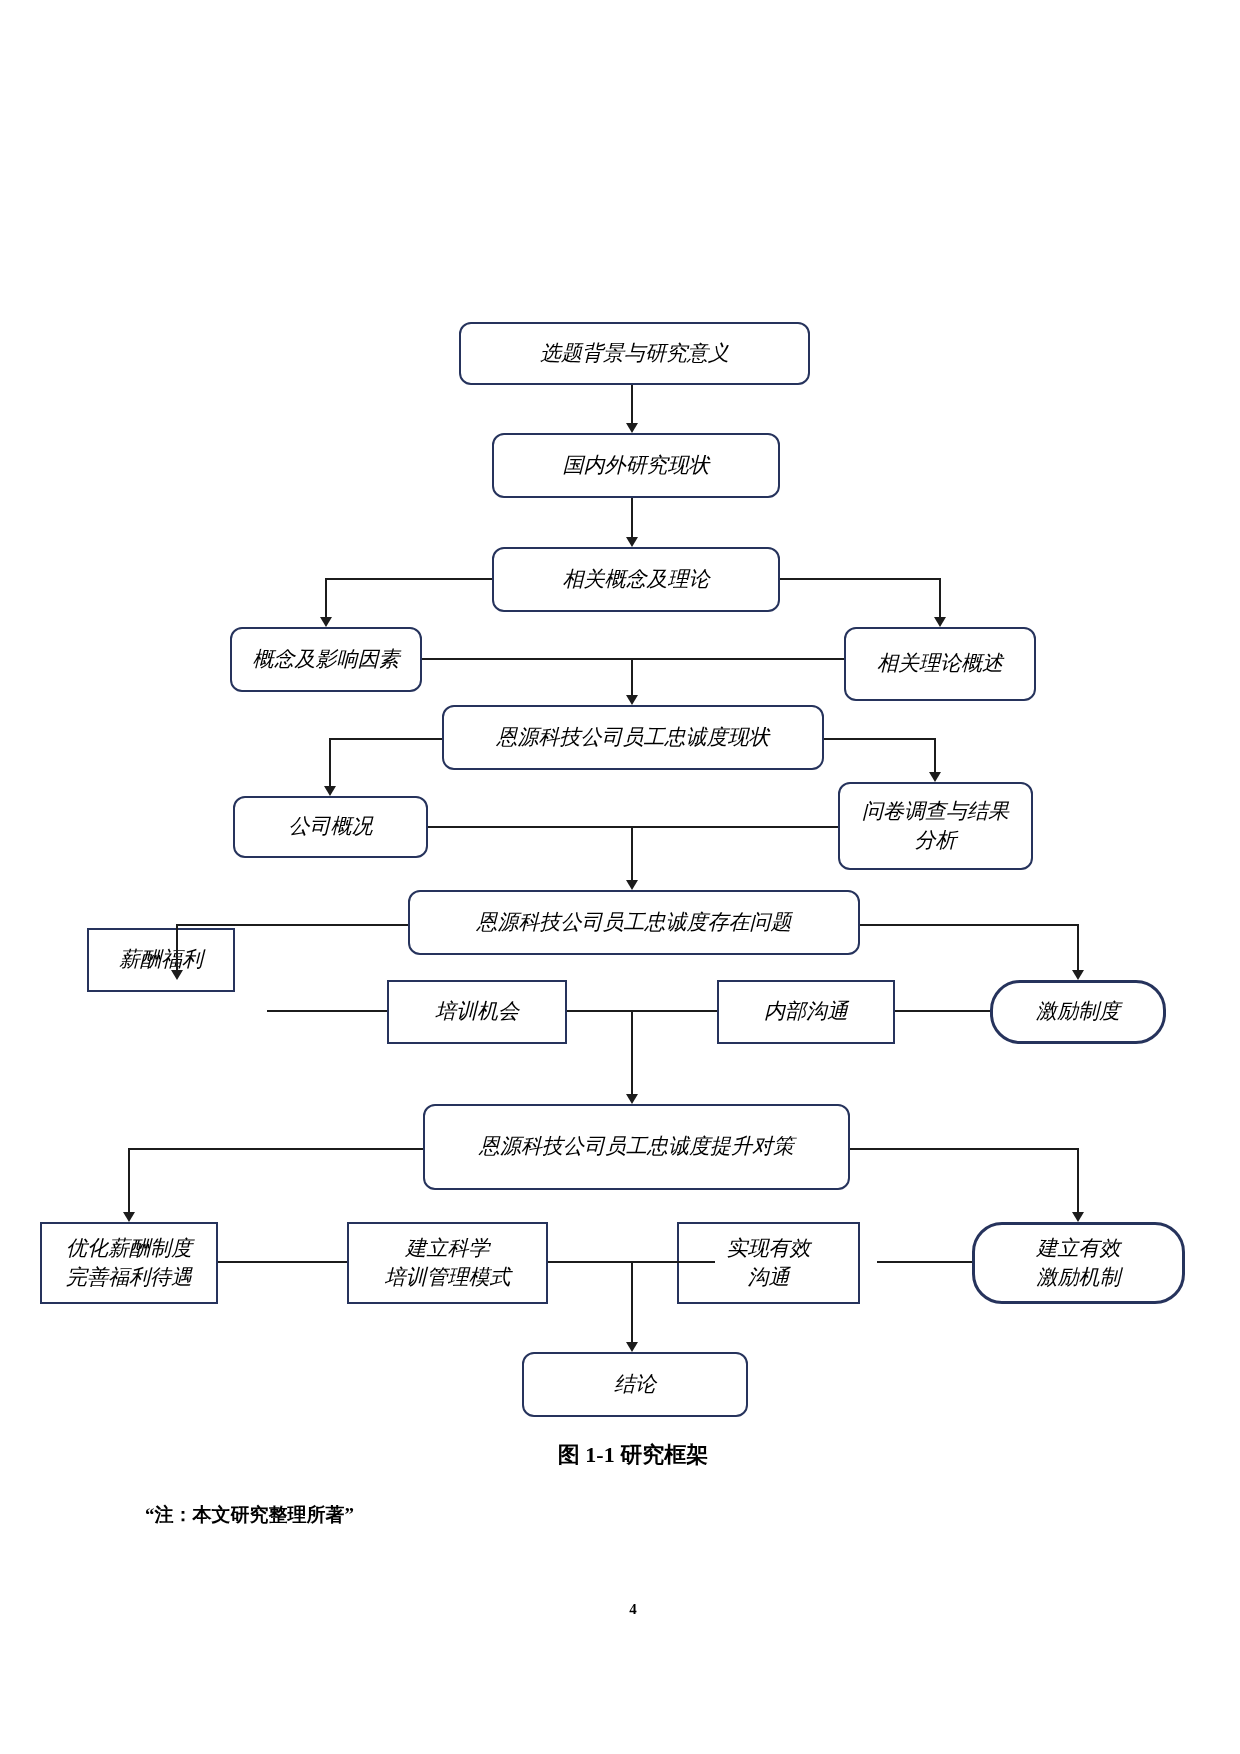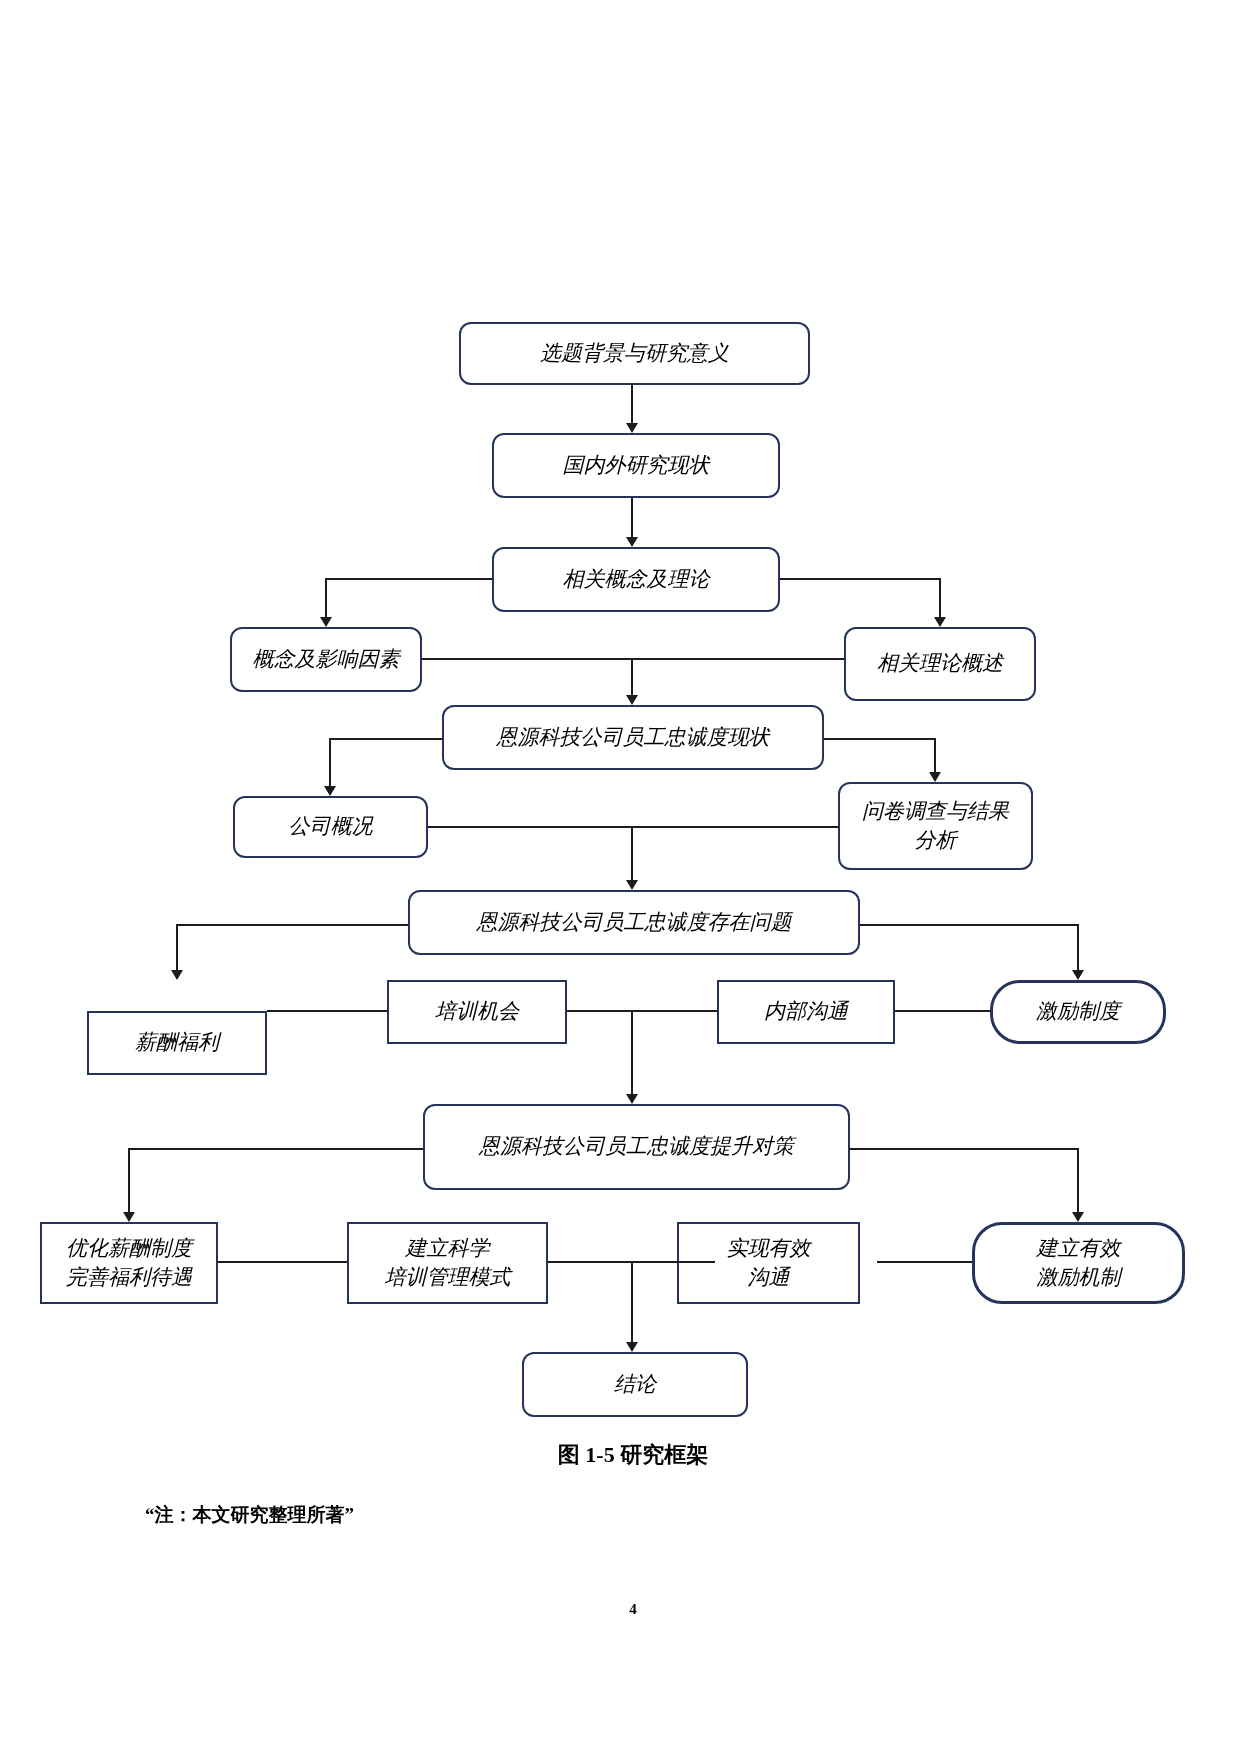--- a/index.html
+++ b/index.html
@@ -68,21 +68,21 @@
 
   <div class="node rounded" style="left:442px;top:705px;width:382px;height:65px">恩源科技公司员工忠诚度现状</div>
 
   <div class="node rounded" style="left:233px;top:796px;width:195px;height:62px">公司概况</div>
 
   <div class="node rounded" style="left:838px;top:782px;width:195px;height:88px">问卷调查与结果
 分析</div>
 
   <div class="node rounded" style="left:408px;top:890px;width:452px;height:65px">恩源科技公司员工忠诚度存在问题</div>
 
-  <div class="node rect" style="left:87px;top:1011px;width:180px;height:64px">薪酬福利</div>
+  <div class="node rect" style="left:87px;top:928px;width:148px;height:64px">薪酬福利</div>
 
   <div class="node rect" style="left:387px;top:980px;width:180px;height:64px">培训机会</div>
 
   <div class="node rect" style="left:717px;top:980px;width:178px;height:64px">内部沟通</div>
 
   <div class="node rect thick" style="left:990px;top:980px;width:176px;height:64px">激励制度</div>
 
   <div class="node rounded" style="left:423px;top:1104px;width:427px;height:86px">恩源科技公司员工忠诚度提升对策</div>
 
   <div class="node rect" style="left:40px;top:1222px;width:178px;height:82px">优化薪酬制度
@@ -139,17 +139,17 @@
   <div class="arrow-down" style="left:324px;top:786px"></div>
   <div class="arrow-down" style="left:929px;top:772px"></div>
   <div class="arrow-down" style="left:626px;top:880px"></div>
   <div class="arrow-down" style="left:171px;top:970px"></div>
   <div class="arrow-down" style="left:1072px;top:970px"></div>
   <div class="arrow-down" style="left:626px;top:1094px"></div>
   <div class="arrow-down" style="left:123px;top:1212px"></div>
   <div class="arrow-down" style="left:1072px;top:1212px"></div>
   <div class="arrow-down" style="left:626px;top:1342px"></div>
 
-  <div class="caption">图 1-5 研究框架</div>
+  <div class="caption">图 1-1 研究框架</div>
   <div class="note">“注：本文研究整理所著”</div>
   <div class="page-number">4</div>
 
 </div>
 
 </body></html>

